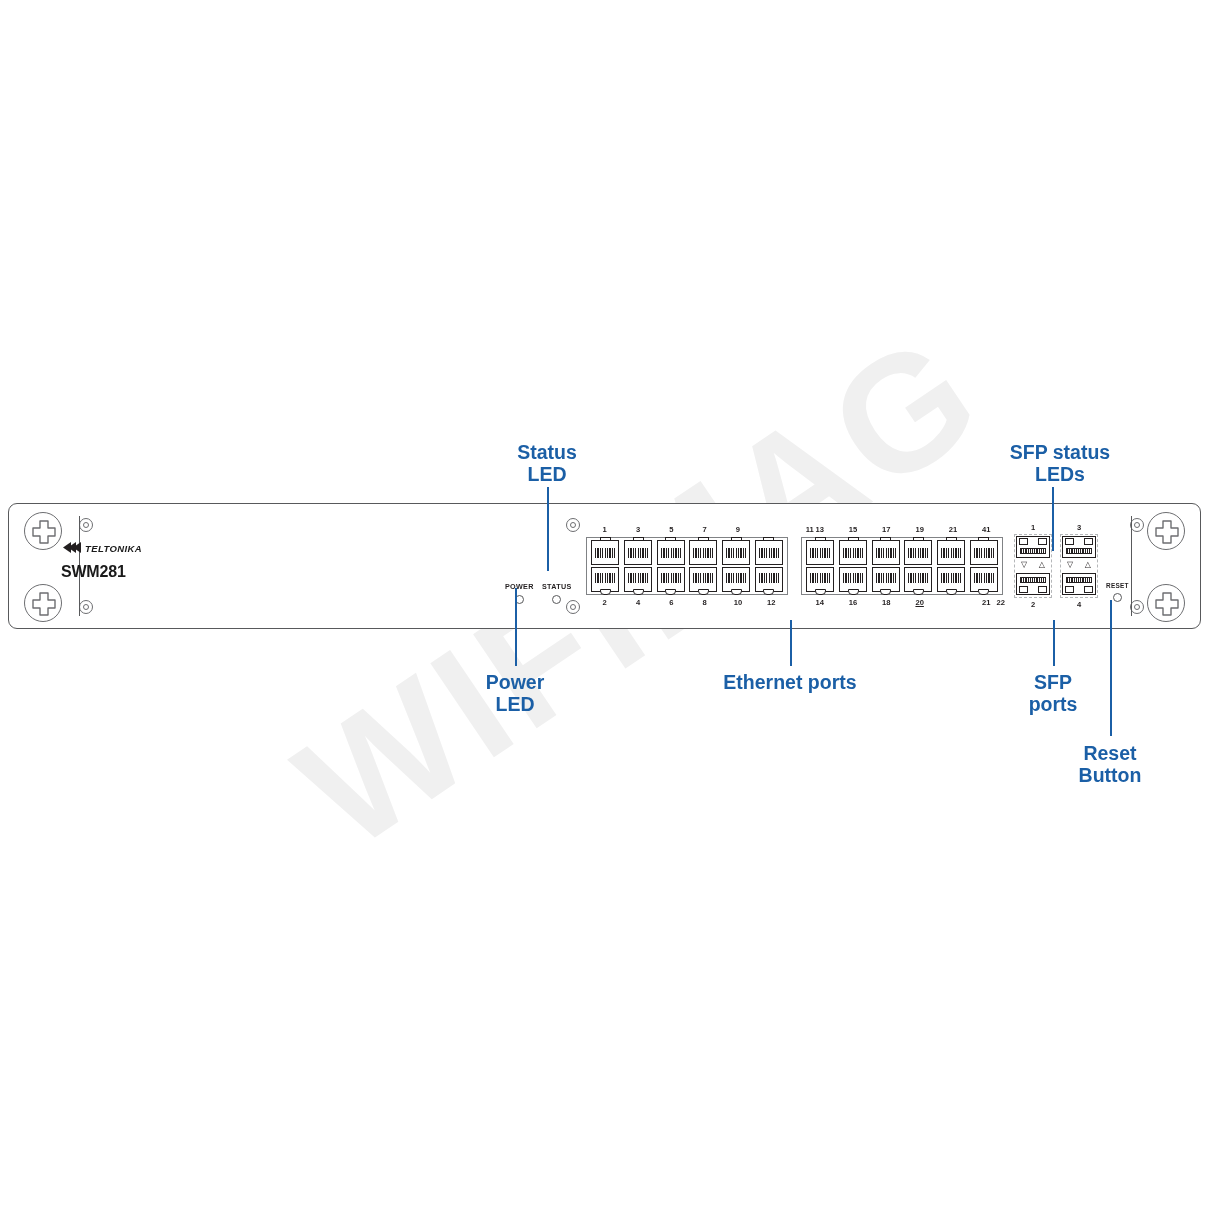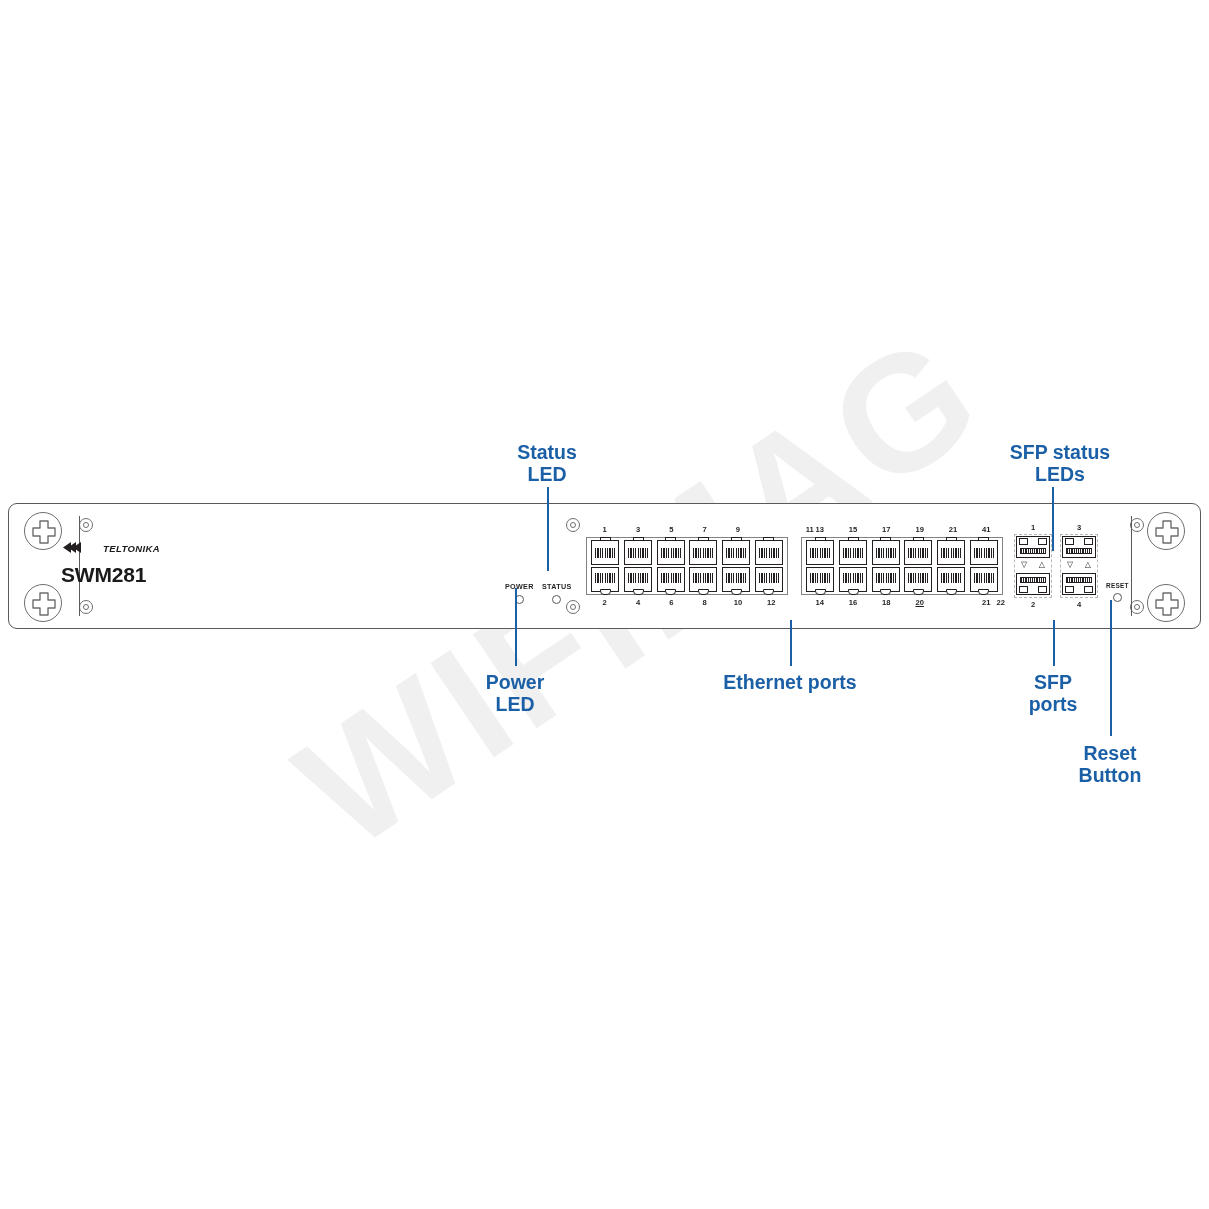--- a/index.html
+++ b/index.html
@@ -73,30 +73,30 @@
   }
   .ring-screw::after{
     content:"";position:absolute;
     left:3px;top:3px;width:6px;height:6px;
     border:1.3px solid #6d6e71;border-radius:50%;
     box-sizing:border-box;
   }
 
   
   #brand{position:absolute;left:52px;top:35px;width:200px;}
-  #logo-row{display:flex;align-items:center;gap:20px;}
+  #logo-row{display:flex;align-items:center;gap:2px;}
   #logo-mark{flex:0 0 auto;}
   #logo-text{
     font-size:9.5px;font-weight:bold;font-style:italic;
     letter-spacing:0.4px;color:#1a1a1a;
     font-family:"Liberation Sans", sans-serif;
   }
   #model-name{
     margin-top:6px;
-    font-size:21px;font-weight:bold;
+    font-size:16px;font-weight:bold;
     letter-spacing:-0.2px;
     color:#1a1a1a;
     font-family:"Liberation Sans", sans-serif;
   }
 
   
   .led-group{position:absolute;text-align:center;}
   .led-label{
     font-size:7.2px;font-weight:bold;letter-spacing:0.3px;color:#231f20;
     font-family:"Liberation Sans", sans-serif;white-space:nowrap;

